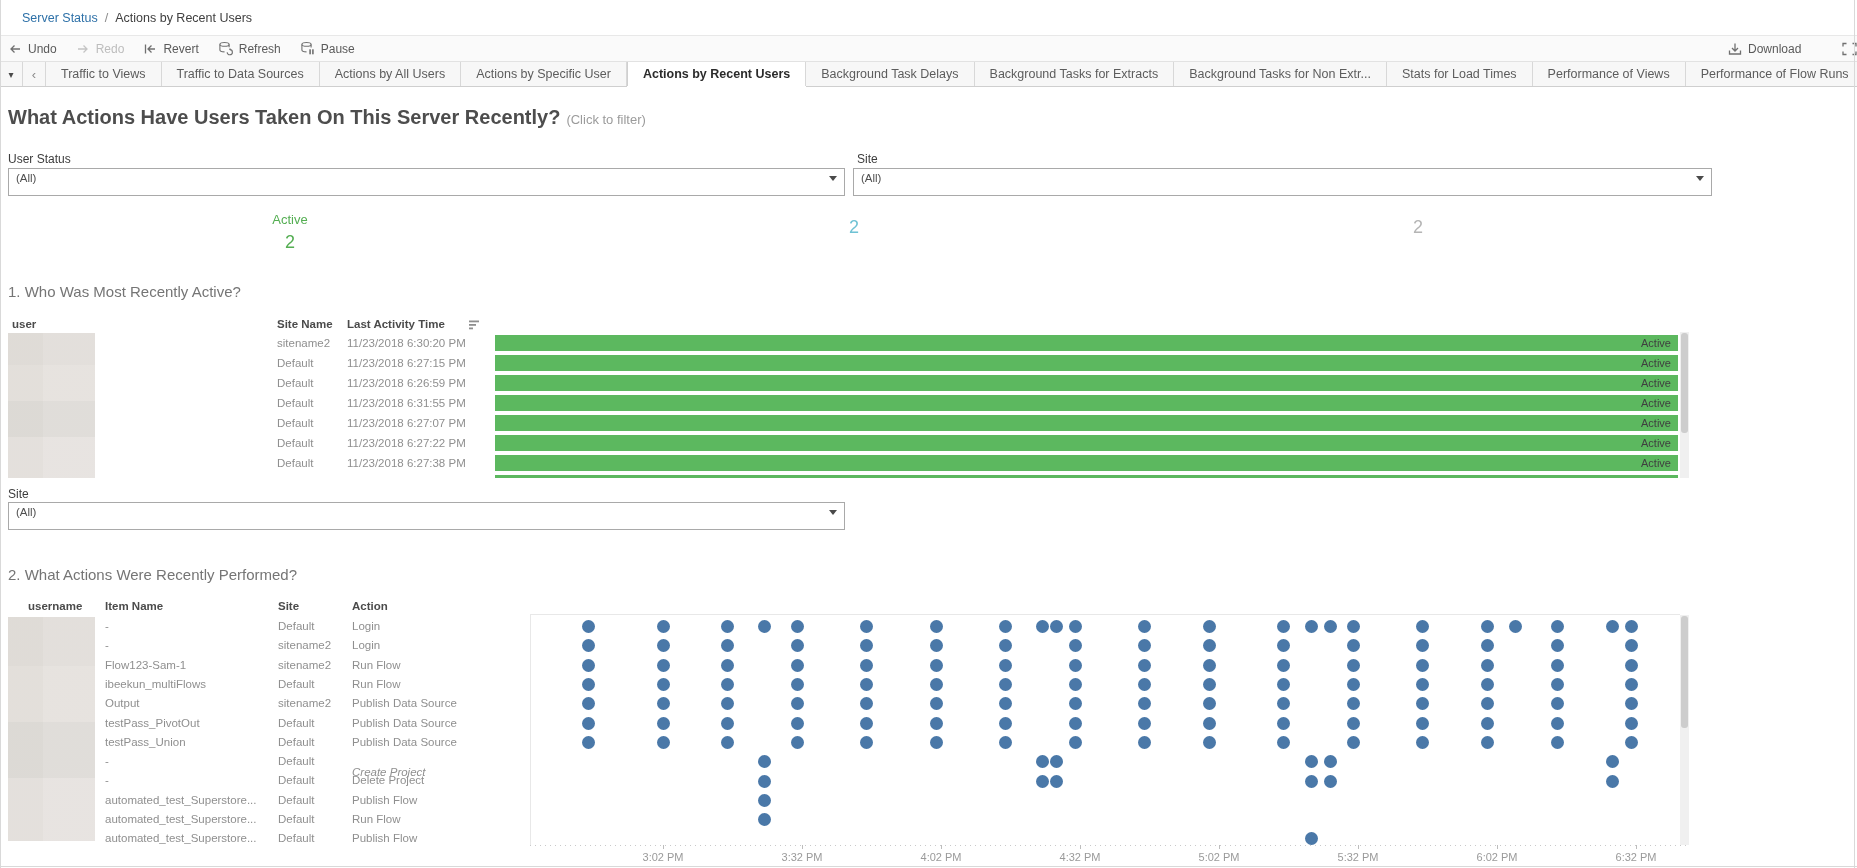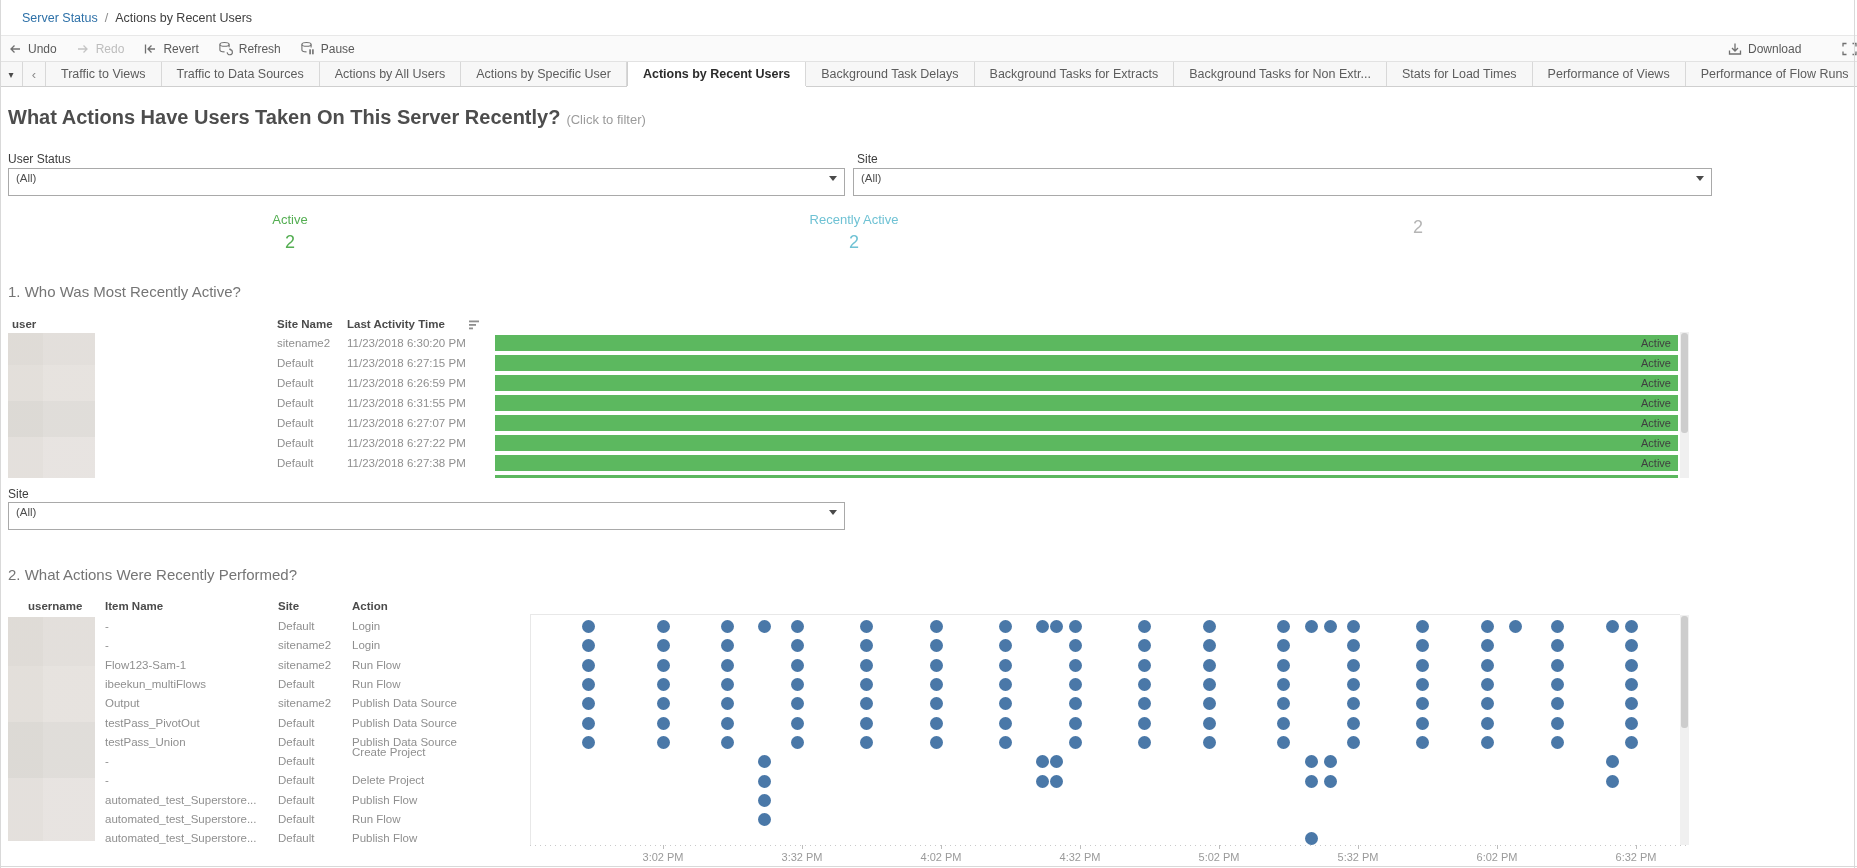--- a/index.html
+++ b/index.html
@@ -160,21 +160,20 @@
     <div class="val">(All)</div>
     <div class="dd-arrow"></div>
   </div>
 
   <div id="status-row" class="abs">
       <div class="status-card">
         <div class="status-label" style="color: rgb(84, 174, 82);">Active</div>
         <div class="status-value" style="color: rgb(84, 174, 82);">2</div>
       </div>
       <div class="status-card">
-        <div class="status-label" style="color: rgb(111, 194, 212);">Recently Active</div>
         <div class="status-value" style="color: rgb(111, 194, 212);">2</div>
       </div>
       <div class="status-card">
         <div class="status-value" style="color: rgb(181, 181, 181);">2</div>
       </div>
     </div>
 
   <div class="abs sec-heading" style="left:8px;top:283px;">1. Who Was Most Recently Active?</div>
   <div class="th" style="left:12px;top:318px;">user</div>
   <div class="th" style="left:277px;top:318px;">Site Name</div>
@@ -364,21 +363,21 @@
       <div class="dot" title="Publish Data Source 4:46 PM" style="background: rgb(74, 120, 168); left: 1138.37px; top: 120.95px;"></div>
       <div class="dot" title="Publish Data Source 5:00 PM" style="background: rgb(74, 120, 168); left: 1203.23px; top: 120.95px;"></div>
       <div class="dot" title="Publish Data Source 5:16 PM" style="background: rgb(74, 120, 168); left: 1277.37px; top: 120.95px;"></div>
       <div class="dot" title="Publish Data Source 5:31 PM" style="background: rgb(74, 120, 168); left: 1346.87px; top: 120.95px;"></div>
       <div class="dot" title="Publish Data Source 5:46 PM" style="background: rgb(74, 120, 168); left: 1416.37px; top: 120.95px;"></div>
       <div class="dot" title="Publish Data Source 6:00 PM" style="background: rgb(74, 120, 168); left: 1481.23px; top: 120.95px;"></div>
       <div class="dot" title="Publish Data Source 6:15 PM" style="background: rgb(74, 120, 168); left: 1550.73px; top: 120.95px;"></div>
       <div class="dot" title="Publish Data Source 6:31 PM" style="background: rgb(74, 120, 168); left: 1624.87px; top: 120.95px;"></div>
       <div class="td" style="left: 105px; top: 140.1px;">-</div>
       <div class="td" style="left: 278px; top: 140.1px;">Default</div>
-      <div class="td" style="left: 352px; top: 131px;">Create Project</div>
+      <div class="td" style="left: 352px; top: 151px; font-style: italic;">Create Project</div>
       <div class="dot" title="Create Project 3:24 PM" style="background: rgb(74, 120, 168); left: 758.433px; top: 140.25px;"></div>
       <div class="dot" title="Create Project 4:24 PM" style="background: rgb(74, 120, 168); left: 1036.43px; top: 140.25px;"></div>
       <div class="dot" title="Create Project 4:27 PM" style="background: rgb(74, 120, 168); left: 1050.33px; top: 140.25px;"></div>
       <div class="dot" title="Create Project 5:22 PM" style="background: rgb(74, 120, 168); left: 1305.17px; top: 140.25px;"></div>
       <div class="dot" title="Create Project 5:26 PM" style="background: rgb(74, 120, 168); left: 1323.7px; top: 140.25px;"></div>
       <div class="dot" title="Create Project 6:27 PM" style="background: rgb(74, 120, 168); left: 1606.33px; top: 140.25px;"></div>
       <div class="td" style="left: 105px; top: 159.4px;">-</div>
       <div class="td" style="left: 278px; top: 159.4px;">Default</div>
       <div class="td" style="left: 352px; top: 159.4px;">Delete Project</div>
       <div class="dot" title="Delete Project 3:24 PM" style="background: rgb(74, 120, 168); left: 758.433px; top: 159.55px;"></div>

